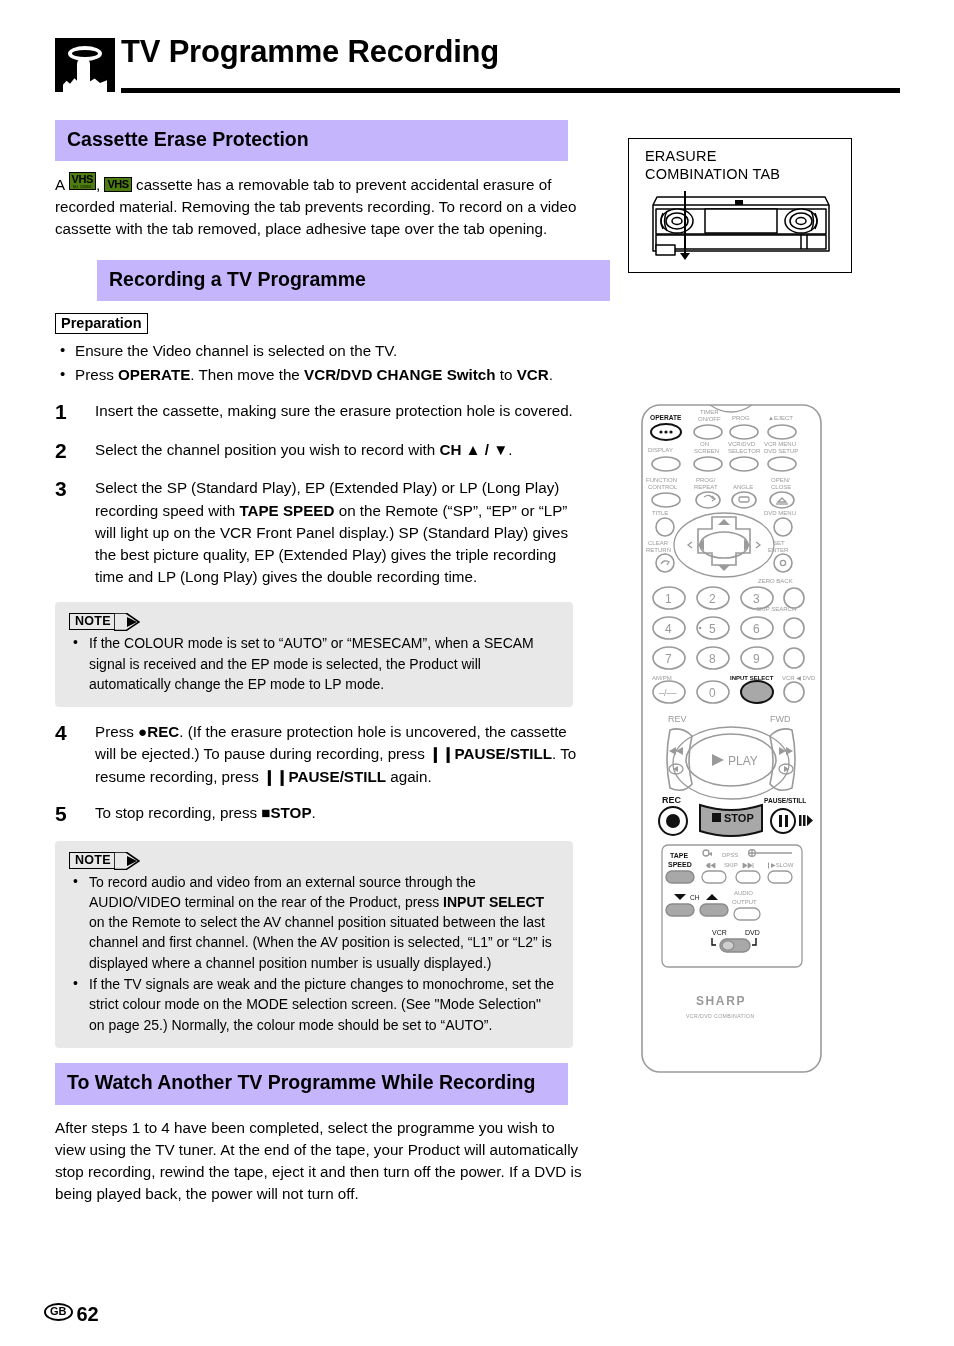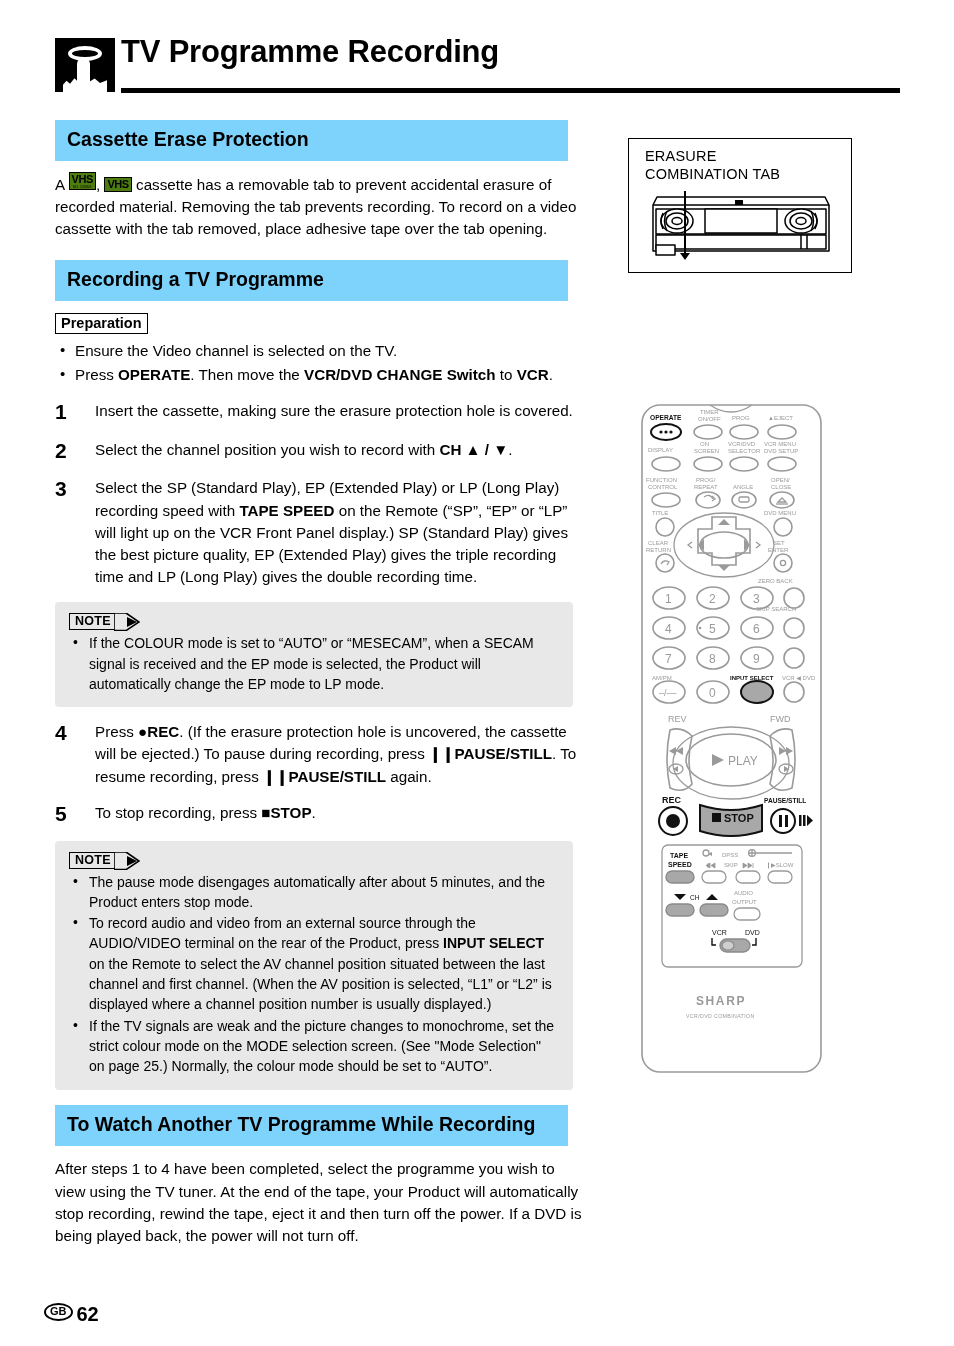--- a/index.html
+++ b/index.html
@@ -31,21 +31,21 @@
   .hdr-title{
     position:absolute;left:66px;top:-2px;
     font-size:31px;font-weight:bold;letter-spacing:-0.2px;
   }
   .hdr-rule{position:absolute;left:66px;top:52px;width:779px;height:5px;background:#000;}
 
   
   .left-col{position:absolute;left:55px;top:120px;width:530px;}
 
   .band{
-    background:#7dd3fc;
+    background:#c4b5fd;
     padding:8px 12px 9px 12px;
     font-size:19.5px;font-weight:bold;
     line-height:1.22;
     margin-bottom:12px;
     width:513px;box-sizing:border-box;
   }
   .band.tall{padding-bottom:10px;}
 
   .body-text{
     font-size:15.2px;line-height:1.46;margin:0 0 6px 0;
@@ -145,21 +145,21 @@
   </div>
 
   <div class="left-col">
 
     
     <div class="band">Cassette Erase Protection</div>
 
     <p class="body-text"><span>A </span><span class="vhs"><span>VHS</span><span class="sub">NO. 123456</span></span><span>, </span><span class="vhs">VHS</span><span> cassette has a removable tab to prevent accidental erasure of recorded material. Removing the tab prevents recording. To record on a video cassette with the tab removed, place adhesive tape over the tab opening.</span></p>
 
     
-    <div class="band" style="margin-top:20px;">Recording a TV Programme</div>
+    <div class="band" style="margin-top:20px;margin-left:42px;">Recording a TV Programme</div>
 
     <span class="prep-tag">Preparation</span>
 
     <ul class="bullets">
       <li><span>Ensure the Video channel is selected on the TV.</span></li>
       <li><span>Press </span><b>OPERATE</b><span>. Then move the </span><b>VCR/DVD CHANGE Switch</b><span> to </span><b>VCR</b><span>.</span></li>
     </ul>
 
     
     <div class="step">
@@ -206,21 +206,20 @@
 
     
     <div class="note-box">
       <div class="note-tag">
         <span class="lbl">NOTE</span><svg width="26" height="18" viewBox="0 0 26 18">
             <path d="M0 0 L12 0 L25 9 L12 17.6 L0 17.6 Z" fill="none" stroke="#000" stroke-width="1.6"></path>
             <path d="M13 4 L23 9 L13 14 Z" fill="#000"></path>
           </svg>
       </div>
       <ul class="note-list">
-        <li><span>The pause mode disengages automatically after about 5 minutes, and the Product enters stop mode.</span></li>
         <li><span>To record audio and video from an external source through the AUDIO/VIDEO terminal on the rear of the Product, press </span><b>INPUT SELECT</b><span> on the Remote to select the AV channel position situated between the last channel and first channel. (When the AV position is selected, “L1” or “L2” is displayed where a channel position number is usually displayed.)</span></li>
         <li><span>If the TV signals are weak and the picture changes to monochrome, set the strict colour mode on the MODE selection screen. (See "Mode Selection" on page 25.) Normally, the colour mode should be set to “AUTO”.</span></li>
       </ul>
     </div>
 
     
     <div class="band tall" style="margin-top:15px;">To Watch Another TV Programme While Recording</div>
 
     <p class="closing">After steps 1 to 4 have been completed, select the programme you wish to view using the TV tuner. At the end of the tape, your Product will automatically stop recording, rewind the tape, eject it and then turn off the power. If a DVD is being played back, the power will not turn off.</p>
   </div>

